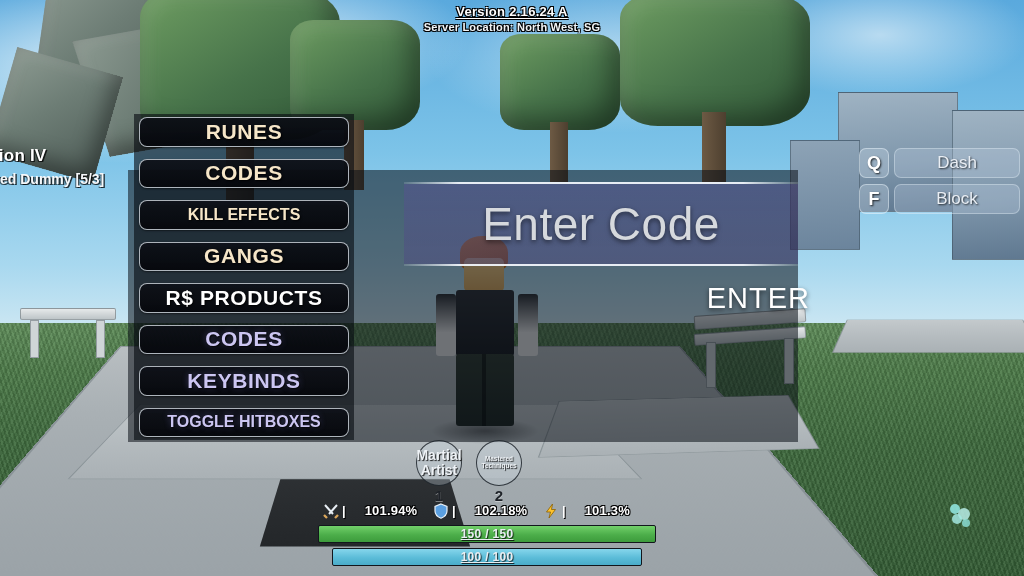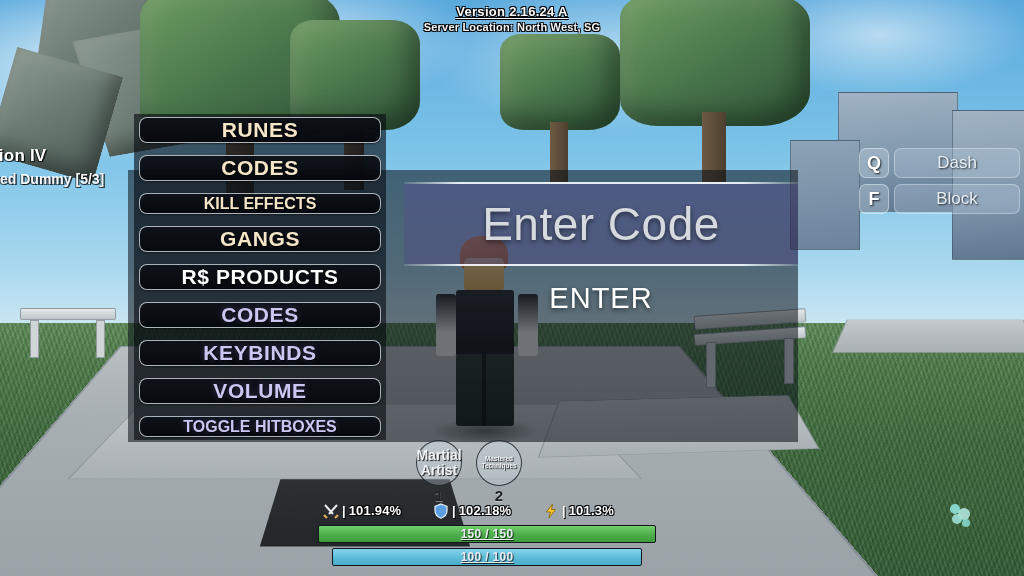--- a/index.html
+++ b/index.html
@@ -150,21 +150,21 @@
 
   
   .overlay-panel{
     position:absolute; left:128px; top:170px; width:670px; height:272px;
     background:rgba(10,14,22,.55);
     z-index:30;
   }
 
   
   .menu{
-    position:absolute; left:134px; top:114px; width:252px; height:326px;
+    position:absolute; left:134px; top:114px; width:220px; height:326px;
     background:rgba(8,11,17,.62);
     z-index:50;
     padding:3px 5px;
     display:flex; flex-direction:column; gap:12px;
   }
   .menu-btn{
     height:34px; border-radius:8px;
     background:linear-gradient(180deg, rgba(14,17,24,.93), rgba(6,8,13,.97));
     border:1.6px solid rgba(220,228,236,.78);
     display:flex; align-items:center; justify-content:center;
@@ -204,23 +204,23 @@
     position:absolute; inset:2px 0;
     background:linear-gradient(180deg, rgba(92,80,150,.42), rgba(76,66,130,.40));
     display:flex; align-items:center; justify-content:center;
     cursor:text;
   }
   .code-field span{
     font-size:46px; color:#d6d9dd; font-weight:400; letter-spacing:.5px;
     text-shadow:0 2px 5px rgba(0,0,0,.55);
   }
   .enter-btn{
-    position:absolute; left:404px; top:278px; width:394px; height:40px;
+    position:absolute; left:416px; top:278px; width:394px; height:40px;
     z-index:55;
-    display:flex; align-items:center; justify-content:center;
+    display:flex; align-items:center; justify-content:flex-end;
     cursor:pointer;
   }
   .enter-btn span{
     font-size:29px; color:#ffffff; letter-spacing:1px; font-weight:400;
     text-shadow:0 2px 5px rgba(0,0,0,.6);
   }
 
   
   .keybinds{
     position:absolute; right:4px; top:148px; z-index:45;
@@ -280,20 +280,21 @@
     position:absolute; left:322px; top:4px; width:330px;
     display:flex; gap:0;
   }
   .stat{ display:flex; align-items:center; gap:3px; width:110px; }
   .stat-ic{ width:17px; height:17px; display:flex; align-items:center; justify-content:center; }
   .stat-bar{ color:#ffffff; font-weight:bold; font-size:13px;
     text-shadow:1px 1px 0 #000; }
   .stat-val{
     font-size:13px; font-weight:bold; color:#ffffff; letter-spacing:.2px;
     text-shadow:1px 1px 0 #000,-1px 1px 0 #000,1px -1px 0 #000,-1px -1px 0 #000;
+    margin-left:16px;
   }
   .bar{
     position:absolute; height:18px; border:1.6px solid #12161c;
     display:flex; align-items:center; justify-content:center;
     border-radius:2px;
   }
   .bar span{
     font-size:12px; font-weight:bold; color:#e9eef2; letter-spacing:.3px;
     text-shadow:1px 1px 1px rgba(0,0,0,.75);
     text-decoration:underline;
@@ -401,23 +402,20 @@
       <span>GANGS</span>
     </div>
     <div class="menu-btn white">
       <span>R$ PRODUCTS</span>
     </div>
     <div class="menu-btn lav">
       <span>CODES</span>
     </div>
     <div class="menu-btn lav">
       <span>KEYBINDS</span>
-    </div>
-    <div class="menu-btn lav">
-      <span>VOLUME</span>
     </div>
     <div class="menu-btn lav wide">
       <span>TOGGLE HITBOXES</span>
     </div>
   </div>
 
 <div class="code-box">
   <div class="code-rule top"></div>
   <div class="code-field">
     <span>Enter Code</span>

